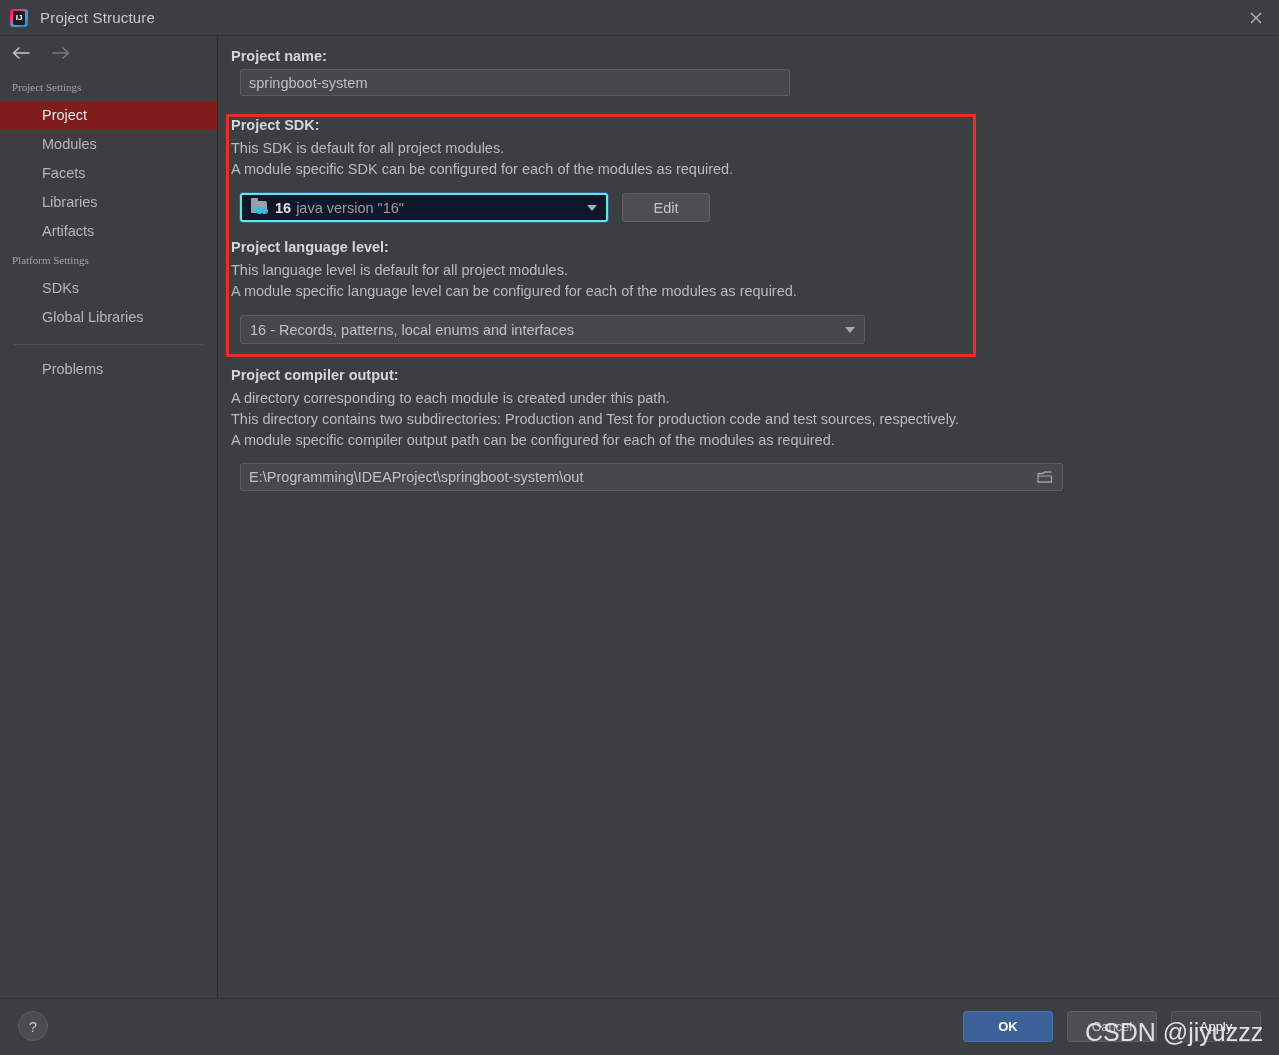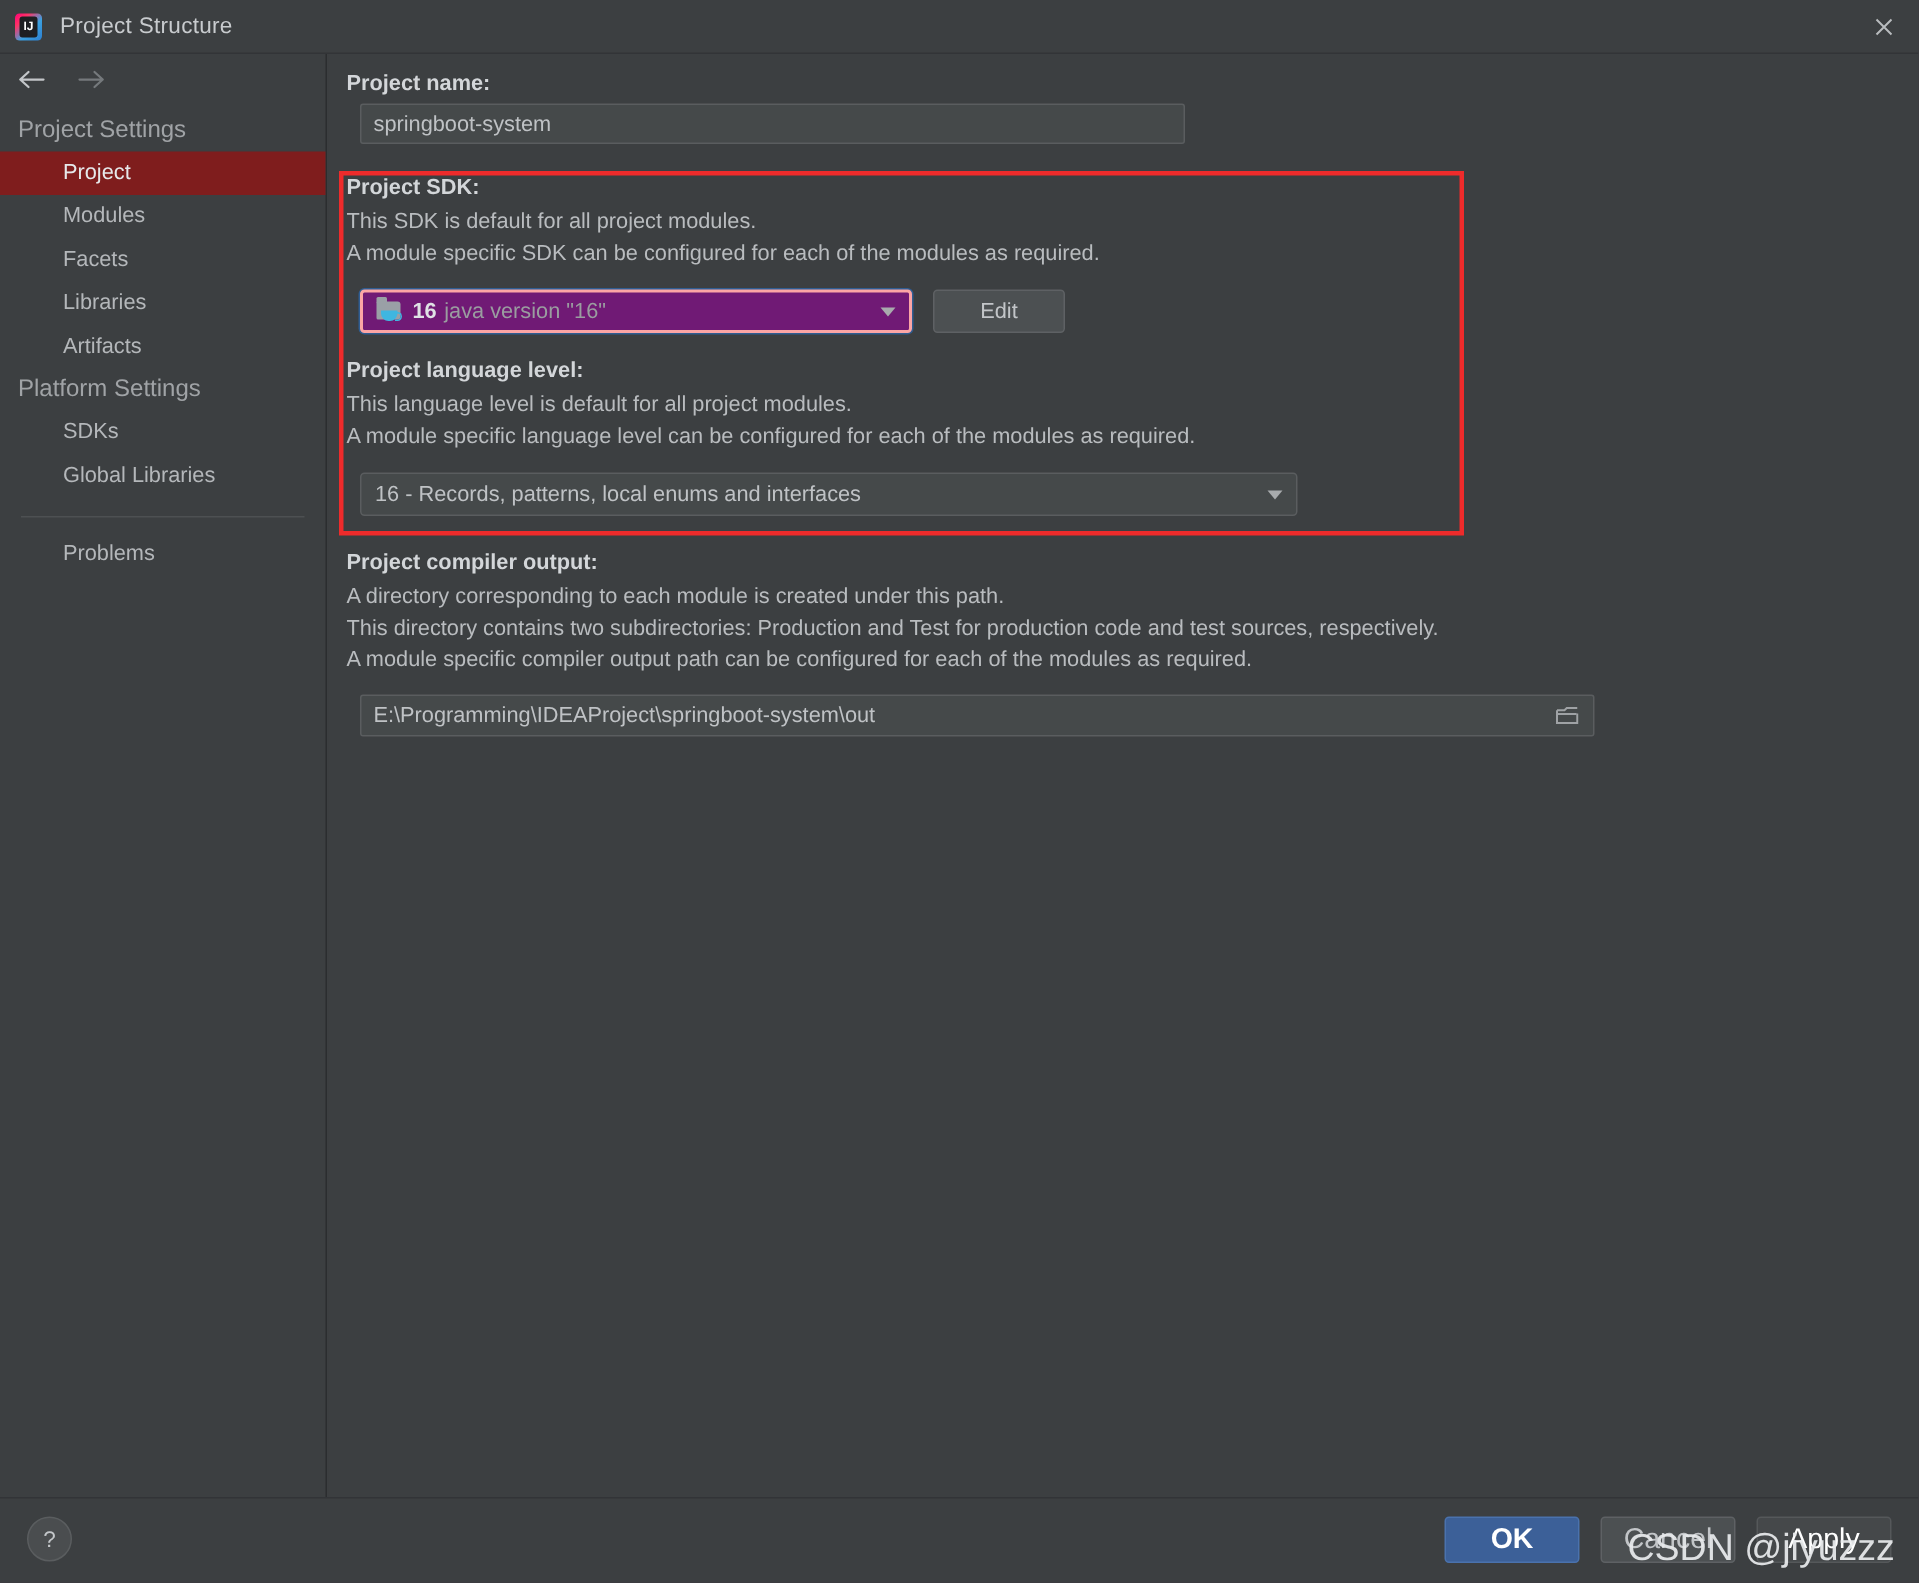--- a/index.html
+++ b/index.html
@@ -95,24 +95,25 @@
     display: flex;
     align-items: center;
     justify-content: center;
     cursor: pointer;
   }
   .nav-arrow.disabled { cursor: default; }
 
   .nav-list { margin-top: 3px; }
   .nav-group {
     color: #a0a3a6;
-    font-size: 16px;
+    font-size: 11px;
     padding: 4px 0 4px 12px;
     height: 28px;
     line-height: 20px;
+    font-family: Liberation Serif, serif;
   }
   .nav-item {
     color: #b4b7ba;
     font-size: 14.5px;
     padding: 4px 0 4px 42px;
     height: 29px;
     line-height: 21px;
     cursor: pointer;
   }
   .nav-item.selected {
@@ -184,23 +185,23 @@
     border-radius: 3px;
     display: flex;
     align-items: center;
     padding: 0 6px 0 9px;
     color: #bfc2c5;
     font-size: 14.5px;
     cursor: pointer;
     position: relative;
   }
   .combo.focused {
-    border: 2px solid #fca5a5;
+    border: 2px solid #5eead4;
     box-shadow: 0 0 0 1px #2f5d92;
-    background: #701a75;
+    background: #0f172a;
     align-items: center;
   }
   #sdk-combo { width: 368px; }
   #lang-combo { width: 625px; }
   .combo-arrow {
     position: absolute;
     right: 9px; top: 50%;
     transform: translateY(-50%);
     width: 0; height: 0;
     border-left: 5px solid transparent;
@@ -314,21 +315,21 @@
   }
   .footer-buttons {
     position: absolute;
     right: 18px; top: 12px;
     display: flex;
     gap: 14px;
   }
   .fbtn {
     width: 90px; height: 31px;
     border-radius: 3px;
-    font-size: 19px;
+    font-size: 13px;
     display: flex;
     align-items: center;
     justify-content: center;
     cursor: pointer;
     font-family: "Liberation Sans", sans-serif;
   }
   .fbtn.primary {
     background: #3c6098;
     border: 1px solid #4a72ad;
     color: #ffffff;

